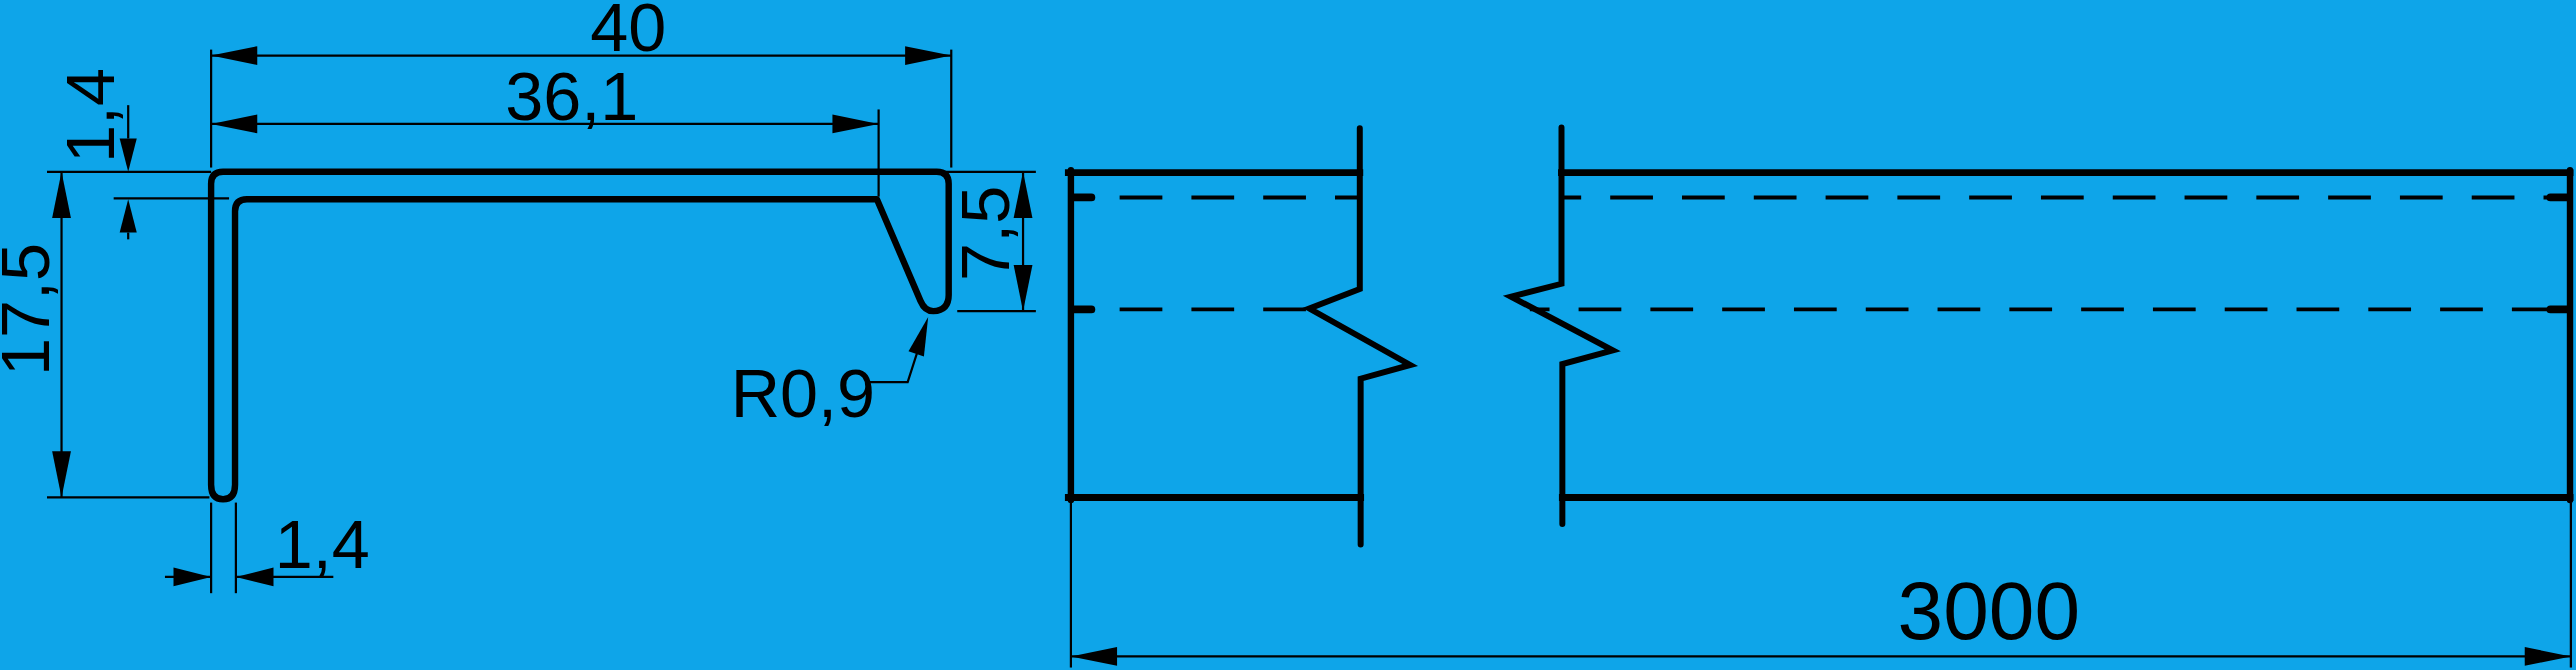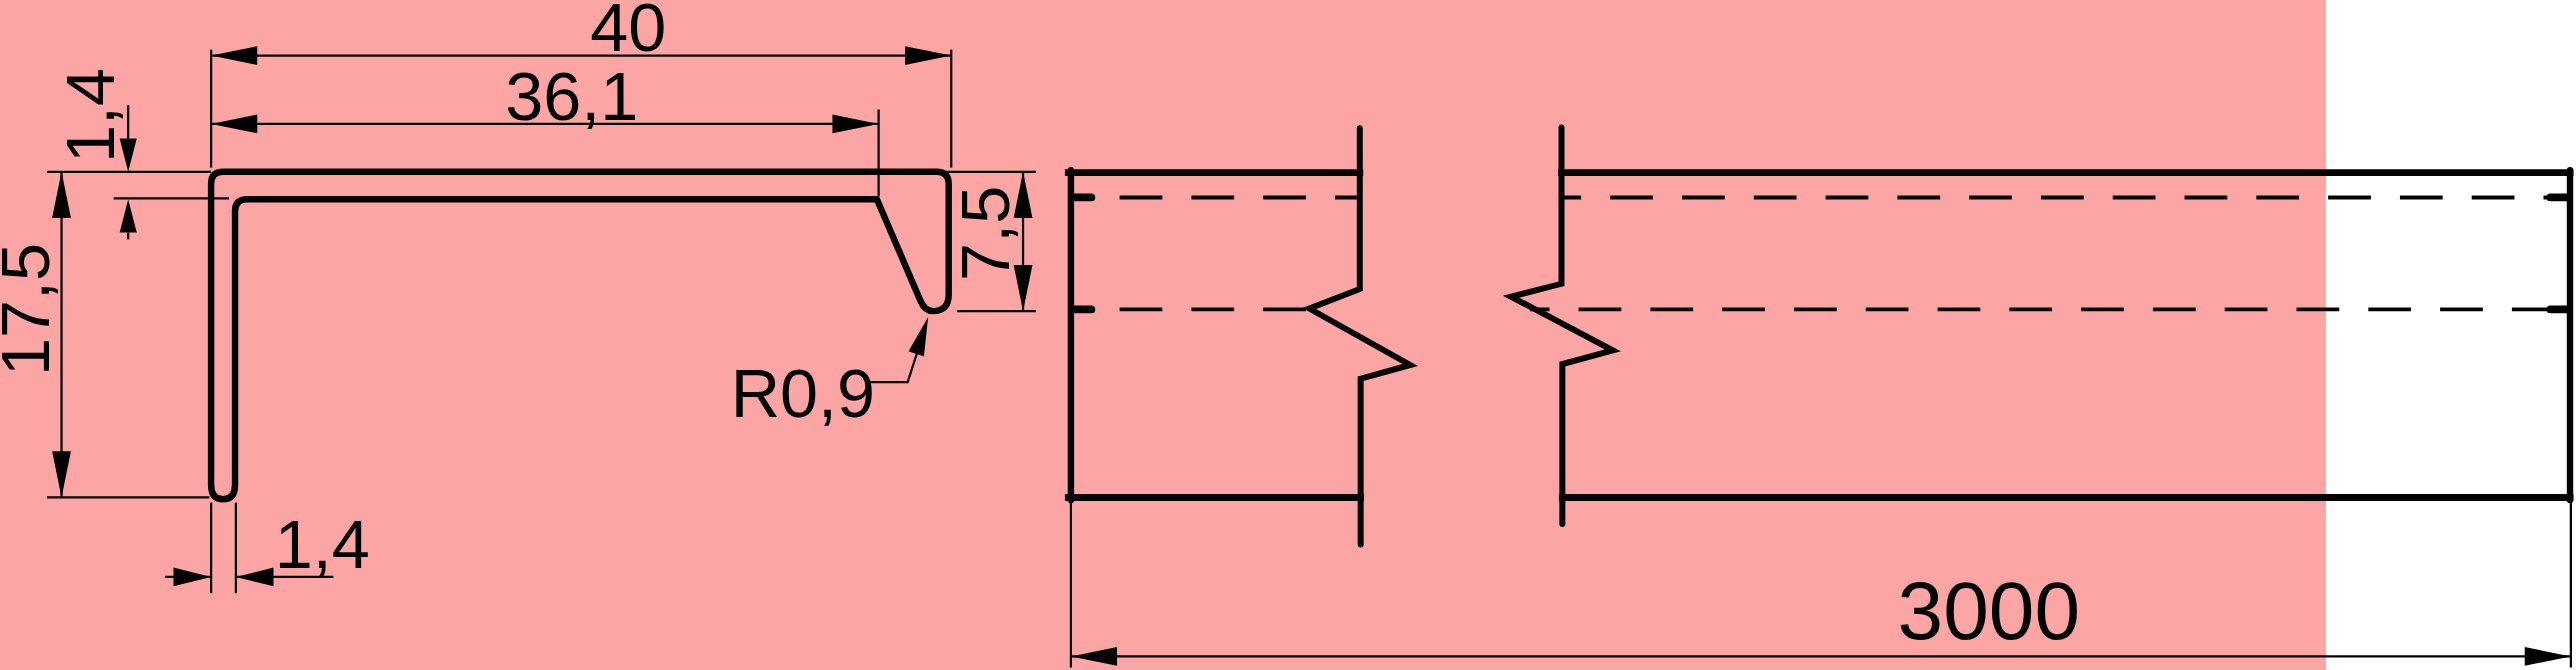--- a/index.html
+++ b/index.html
@@ -1,19 +1,19 @@
 <!DOCTYPE html>
 <html style="font-size:13.7px"><head>
 <meta charset="utf-8">
 <style>
   html,body{margin:0;padding:0;background:#ffffff;}
   .canvas{
     position:relative;
-    width:2326px;height:671px;
-    background:#fca5a5;
+    width:2576px;height:671px;
+    background:#0ea5e9;
     font-family:"Liberation Sans", sans-serif;
   }
   svg{display:block;width:2576px;height:671px;}
   .thick{stroke:#000;stroke-width:7.5;fill:none;stroke-linecap:round;stroke-linejoin:round;}
   .outline{stroke:#000;stroke-width:8;fill:none;stroke-linecap:square;}
   .break{stroke:#000;stroke-width:7;fill:none;stroke-linecap:round;stroke-linejoin:miter;}
   .thin{stroke:#000;stroke-width:2.6;fill:none;stroke-linecap:butt;}
   .dash{stroke:#000;stroke-width:4.5;fill:none;stroke-dasharray:50 34;stroke-dashoffset:27;}
   .tick{stroke:#000;stroke-width:9;fill:none;stroke-linecap:round;}
   .arrow{fill:#000;stroke:none;}

